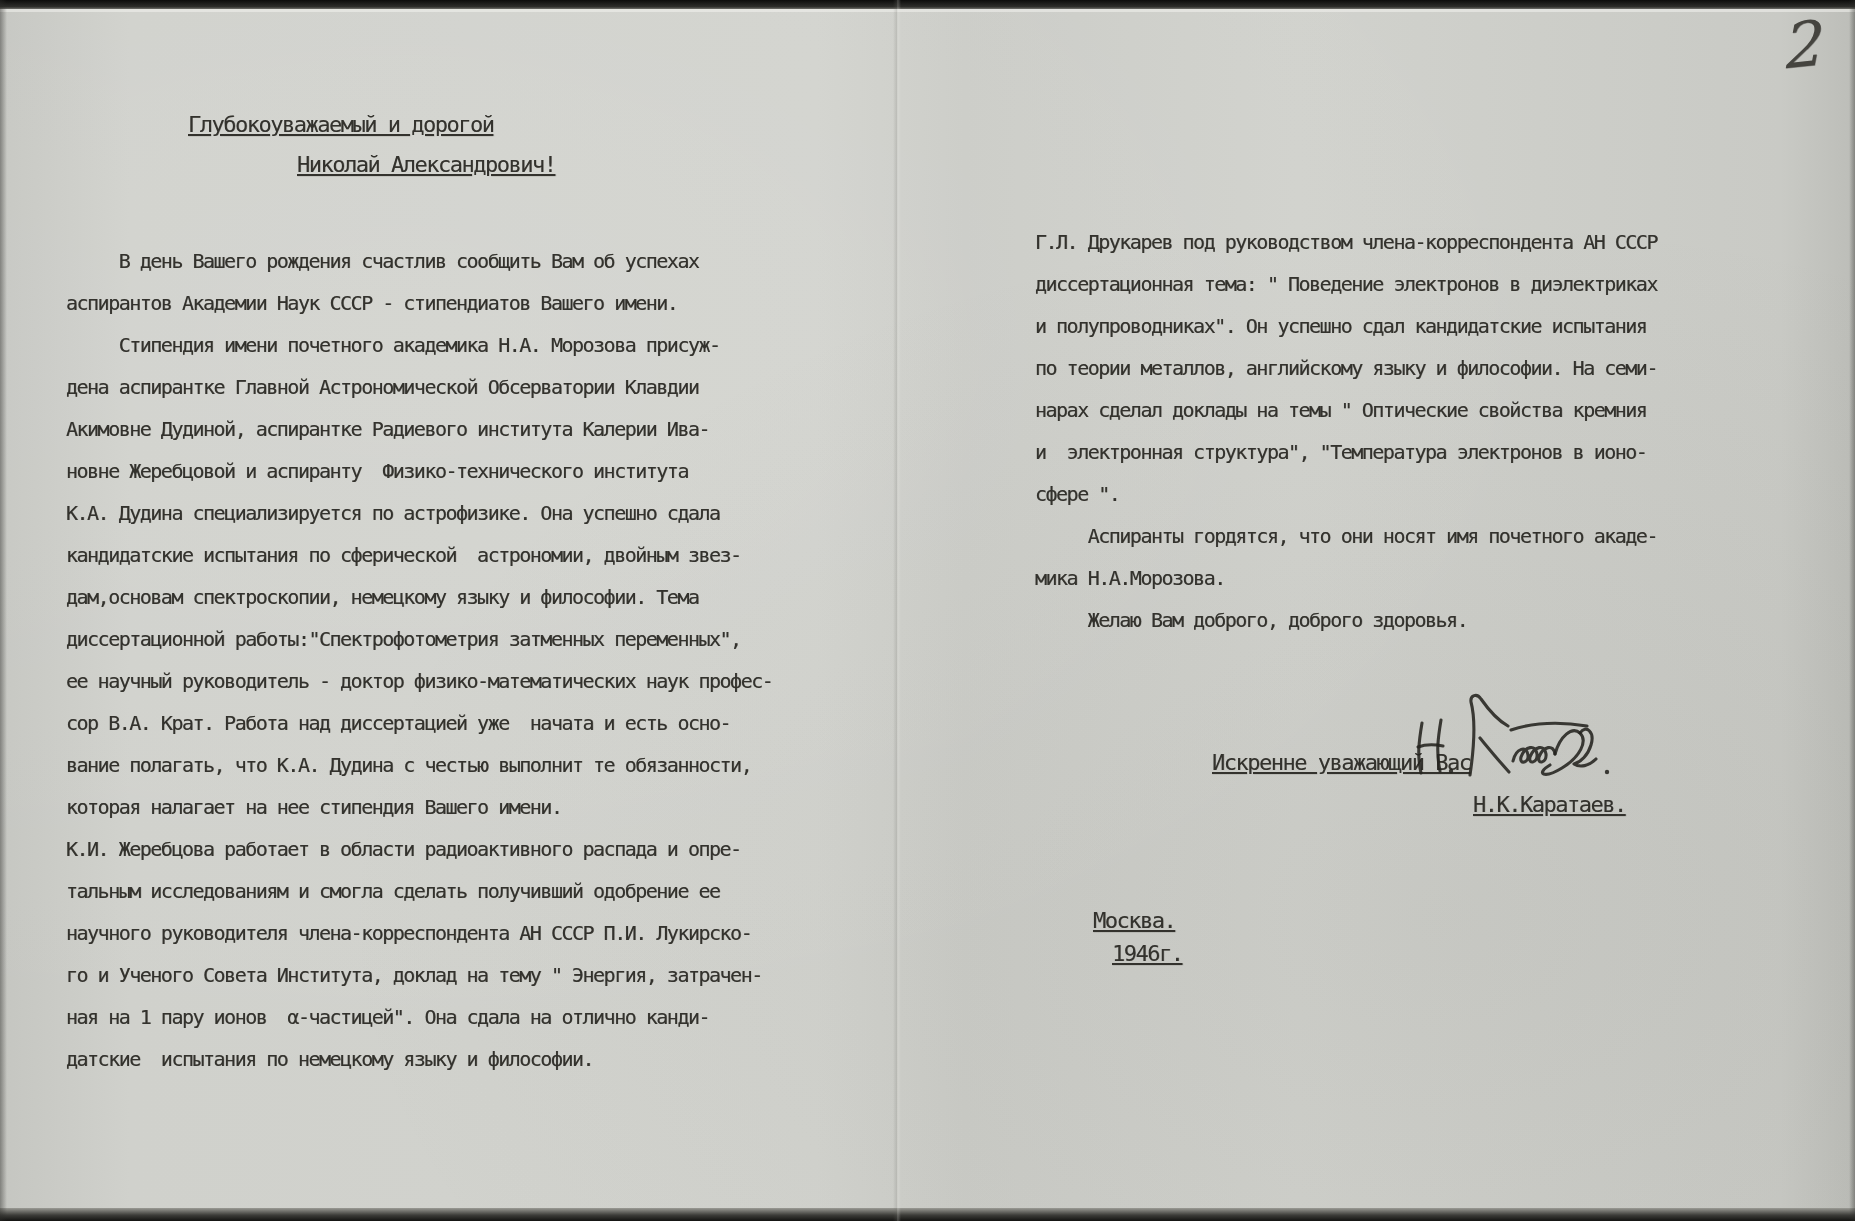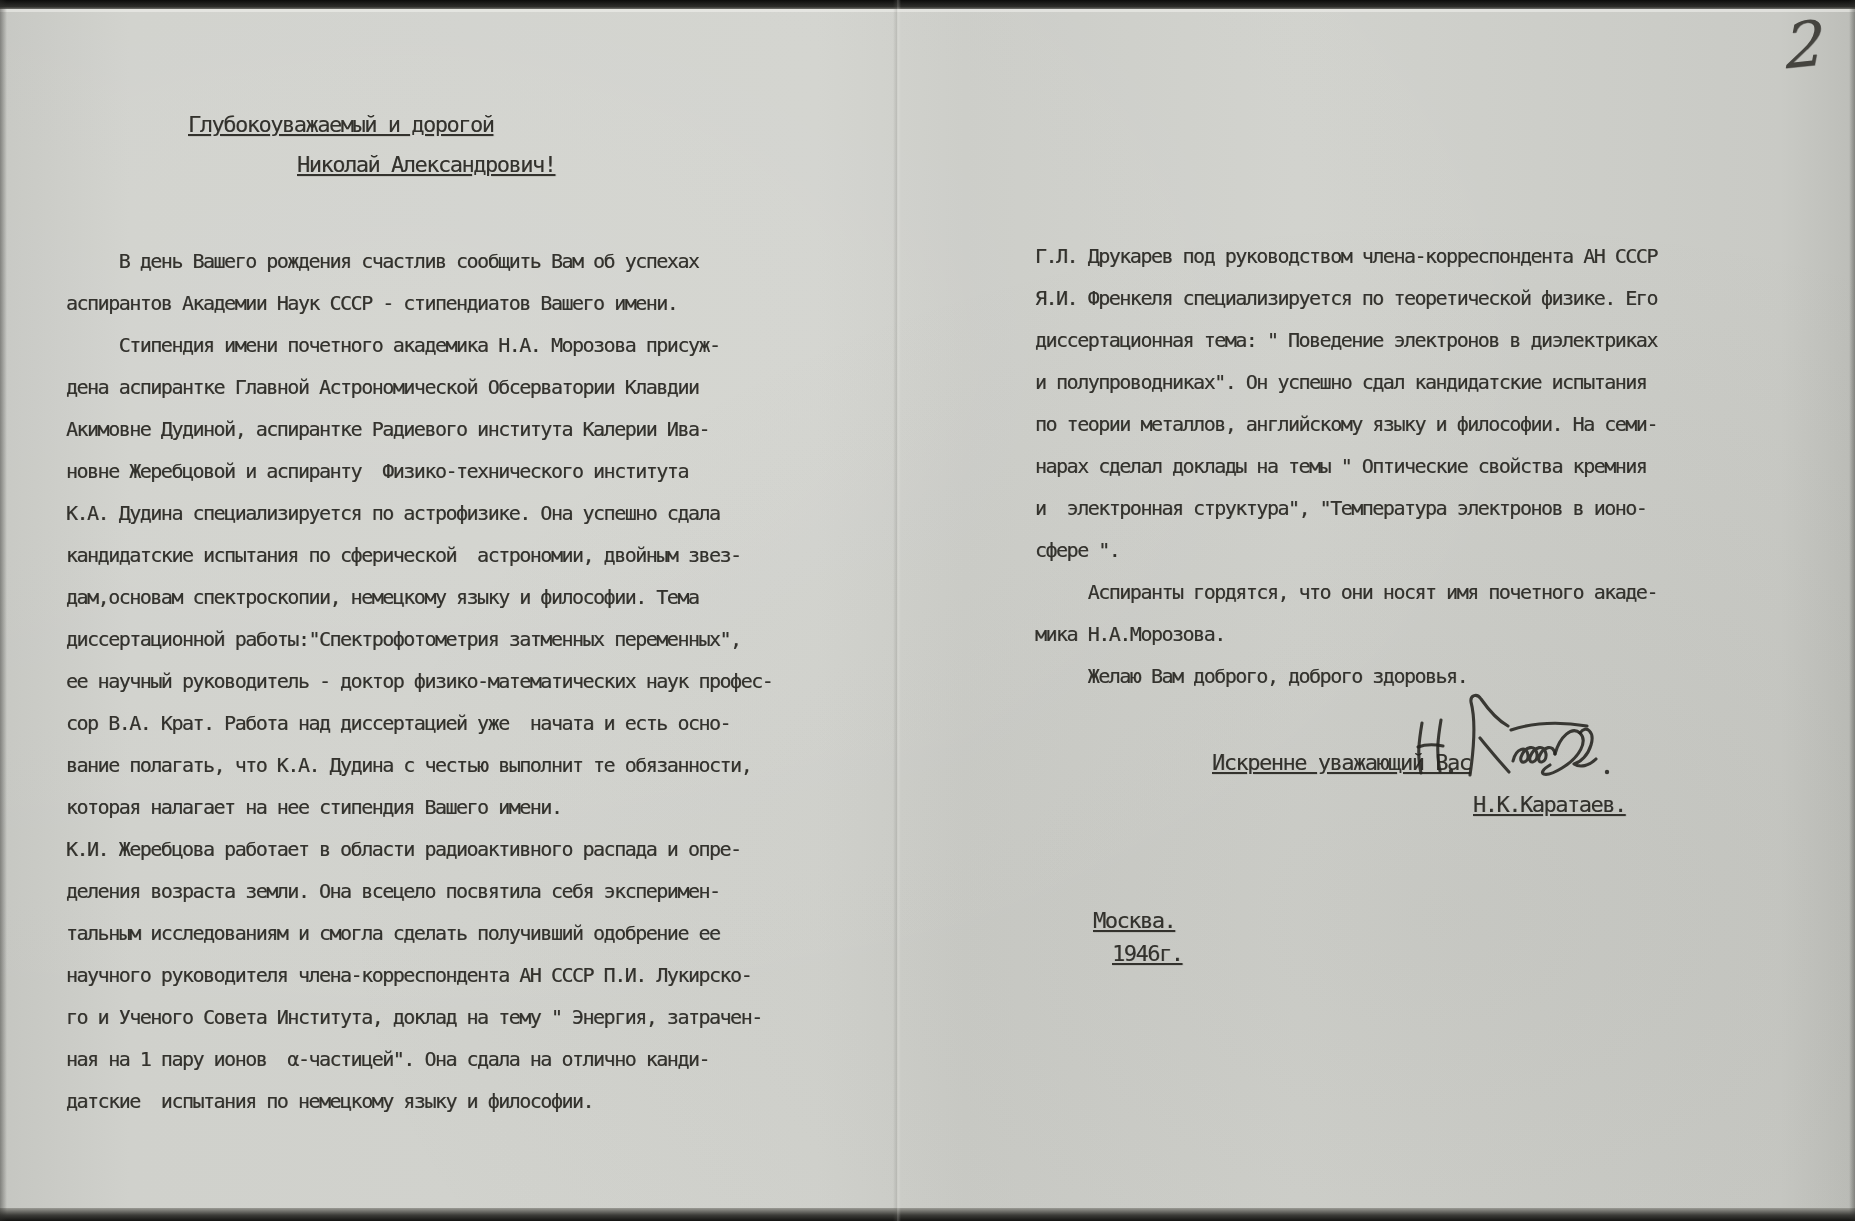--- a/index.html
+++ b/index.html
@@ -79,31 +79,29 @@
       <div class="tline">новне Жеребцовой и аспиранту  Физико-технического института</div>
       <div class="tline">К.А. Дудина специализируется по астрофизике. Она успешно сдала</div>
       <div class="tline">кандидатские испытания по сферической  астрономии, двойным звез-</div>
       <div class="tline">дам,основам спектроскопии, немецкому языку и философии. Тема</div>
       <div class="tline">диссертационной работы:"Спектрофотометрия затменных переменных",</div>
       <div class="tline">ее научный руководитель - доктор физико-математических наук профес-</div>
       <div class="tline">сор В.А. Крат. Работа над диссертацией уже  начата и есть осно-</div>
       <div class="tline">вание полагать, что К.А. Дудина с честью выполнит те обязанности,</div>
       <div class="tline">которая налагает на нее стипендия Вашего имени.</div>
       <div class="tline">К.И. Жеребцова работает в области радиоактивного распада и опре-</div>
-      <div class="tline">деления возраста земли. Она всецело посвятила себя эксперимен-</div>
       <div class="tline">тальным исследованиям и смогла сделать получивший одобрение ее</div>
       <div class="tline">научного руководителя члена-корреспондента АН СССР П.И. Лукирско-</div>
       <div class="tline">го и Ученого Совета Института, доклад на тему " Энергия, затрачен-</div>
       <div class="tline">ная на 1 пару ионов  α-частицей". Она сдала на отлично канди-</div>
       <div class="tline">датские  испытания по немецкому языку и философии.</div>
     </div>
 
-  <div class="tcol" style="left:1035px;top:235px;width:720px;">
+  <div class="tcol" style="left:1035px;top:221px;width:720px;">
       <div class="tline">Г.Л. Друкарев под руководством члена-корреспондента АН СССР</div>
-      <div class="tline">Я.И. Френкеля специализируется по теоретической физике. Его</div>
       <div class="tline">диссертационная тема: " Поведение электронов в диэлектриках</div>
       <div class="tline">и полупроводниках". Он успешно сдал кандидатские испытания</div>
       <div class="tline">по теории металлов, английскому языку и философии. На семи-</div>
       <div class="tline">нарах сделал доклады на темы " Оптические свойства кремния</div>
       <div class="tline">и  электронная структура", "Температура электронов в ионо-</div>
       <div class="tline">сфере ".</div>
       <div class="tline">     Аспиранты гордятся, что они носят имя почетного акаде-</div>
       <div class="tline">мика Н.А.Морозова.</div>
       <div class="tline">     Желаю Вам доброго, доброго здоровья.</div>
     </div>

